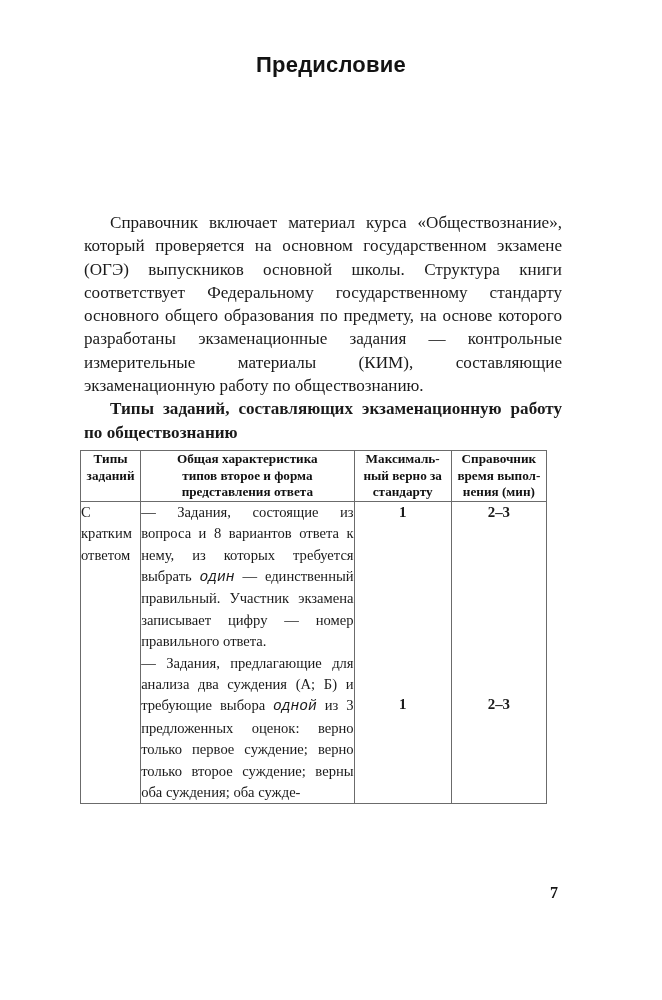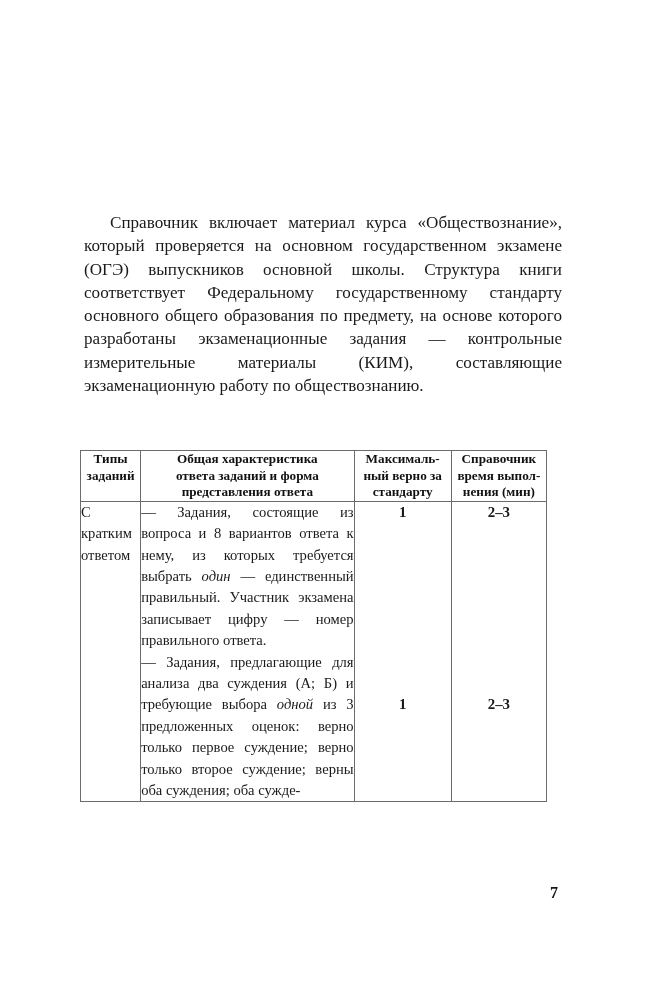--- a/index.html
+++ b/index.html
@@ -114,62 +114,64 @@
     text-justify: inter-word;
   }
   td.numcell {
     font-size: 14.9px;
     line-height: 21.4px;
     font-weight: bold;
     text-align: center;
     padding: 8px 3px 8px 3px;
   }
   .numrow2 { margin-top: 171px; }
-  .i { font-style: italic; }
+  .i { font-style: italic; font-family: Liberation Mono, monospace; }
 
   
   .page-num {
     position: absolute;
     left: 0;
     top: 884px;
     width: 558px;
     text-align: right;
     font-family: "Liberation Serif", "DejaVu Serif", serif;
     font-weight: bold;
     font-size: 16px;
     color: #161616;
   }
 </style>
 </head>
 <body>
 
 <div class="page">
 
+  <div class="doc-title">Предисловие</div>
 
   <div class="body-block">
     <p class="para">Справочник включает материал курса «Обществознание», который проверяется на основном государственном экзамене (ОГЭ) выпускников основной школы. Структура книги соответствует Федеральному государственному стандарту основного общего образования по предмету, на основе которого разработаны экзаменационные задания — контрольные измерительные материалы (КИМ), составляющие экзаменационную работу по обществознанию.</p>
+    <p class="subhead">Типы заданий, составляющих экзаменационную работу по обществознанию</p>
   </div>
 
   <div class="tbl-wrap">
     <table class="t">
       <colgroup>
         <col class="c1">
           <col class="c2">
           <col class="c3">
           <col class="c4">
       </colgroup>
       <thead>
         <tr>
           <th class="h1">
             <span>Типы</span><br>
             <span>заданий</span>
           </th>
           <th>
             <span>Общая характеристика</span><br>
-            <span>ответа заданий и форма</span><br>
+            <span>типов второе и форма</span><br>
             <span>представления ответа</span>
           </th>
           <th>
             <span>Максималь-</span><br>
             <span>ный верно за</span><br>
             <span>стандарту</span>
           </th>
           <th>
             <span>Справочник</span><br>
             <span>время выпол-</span><br>

